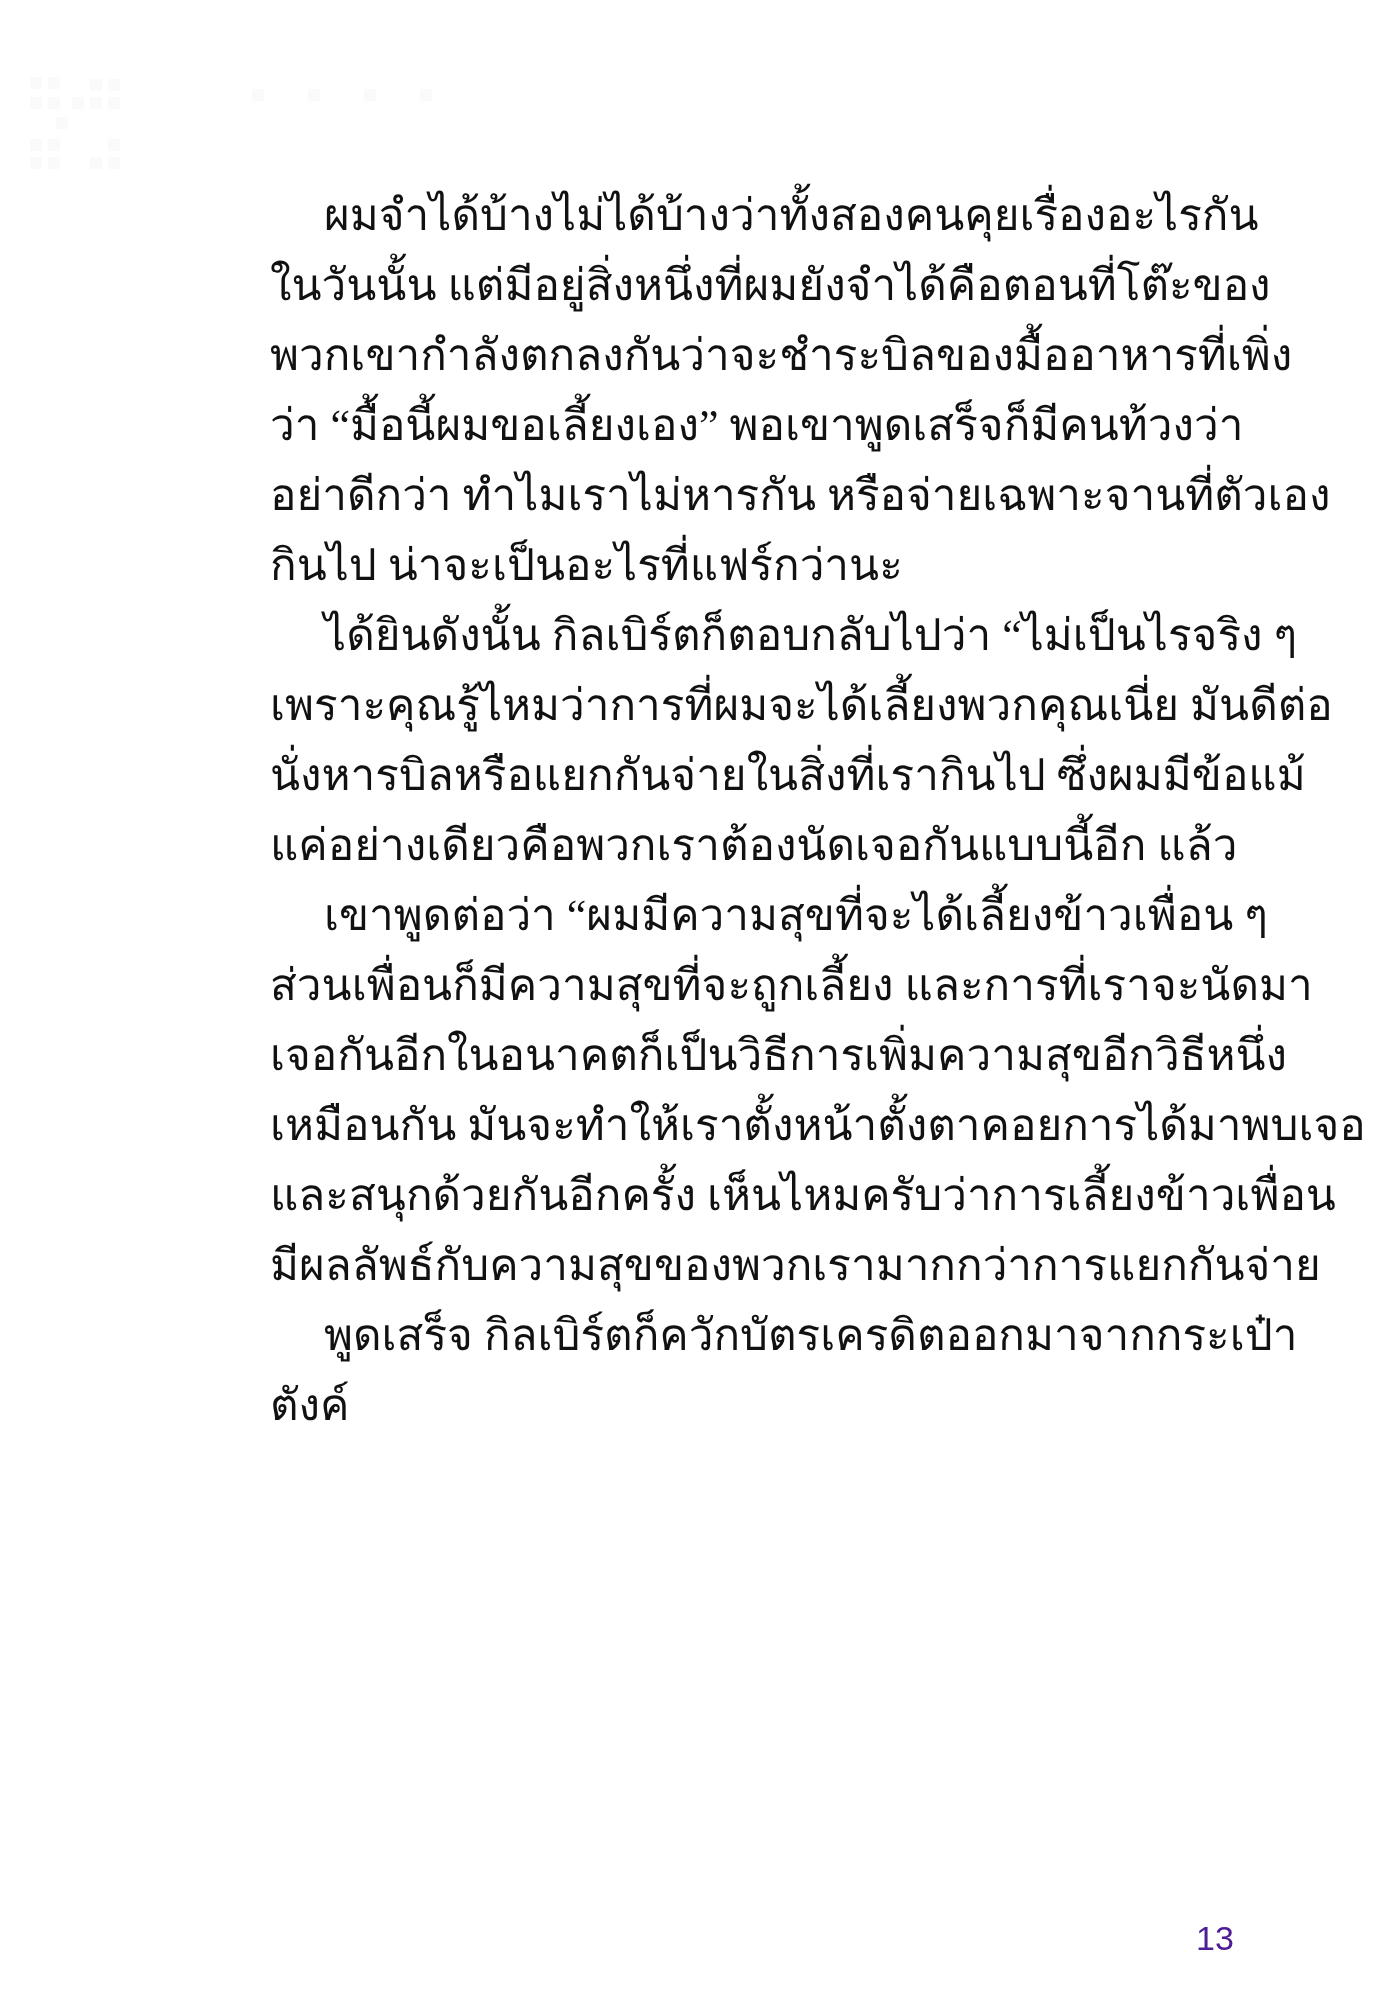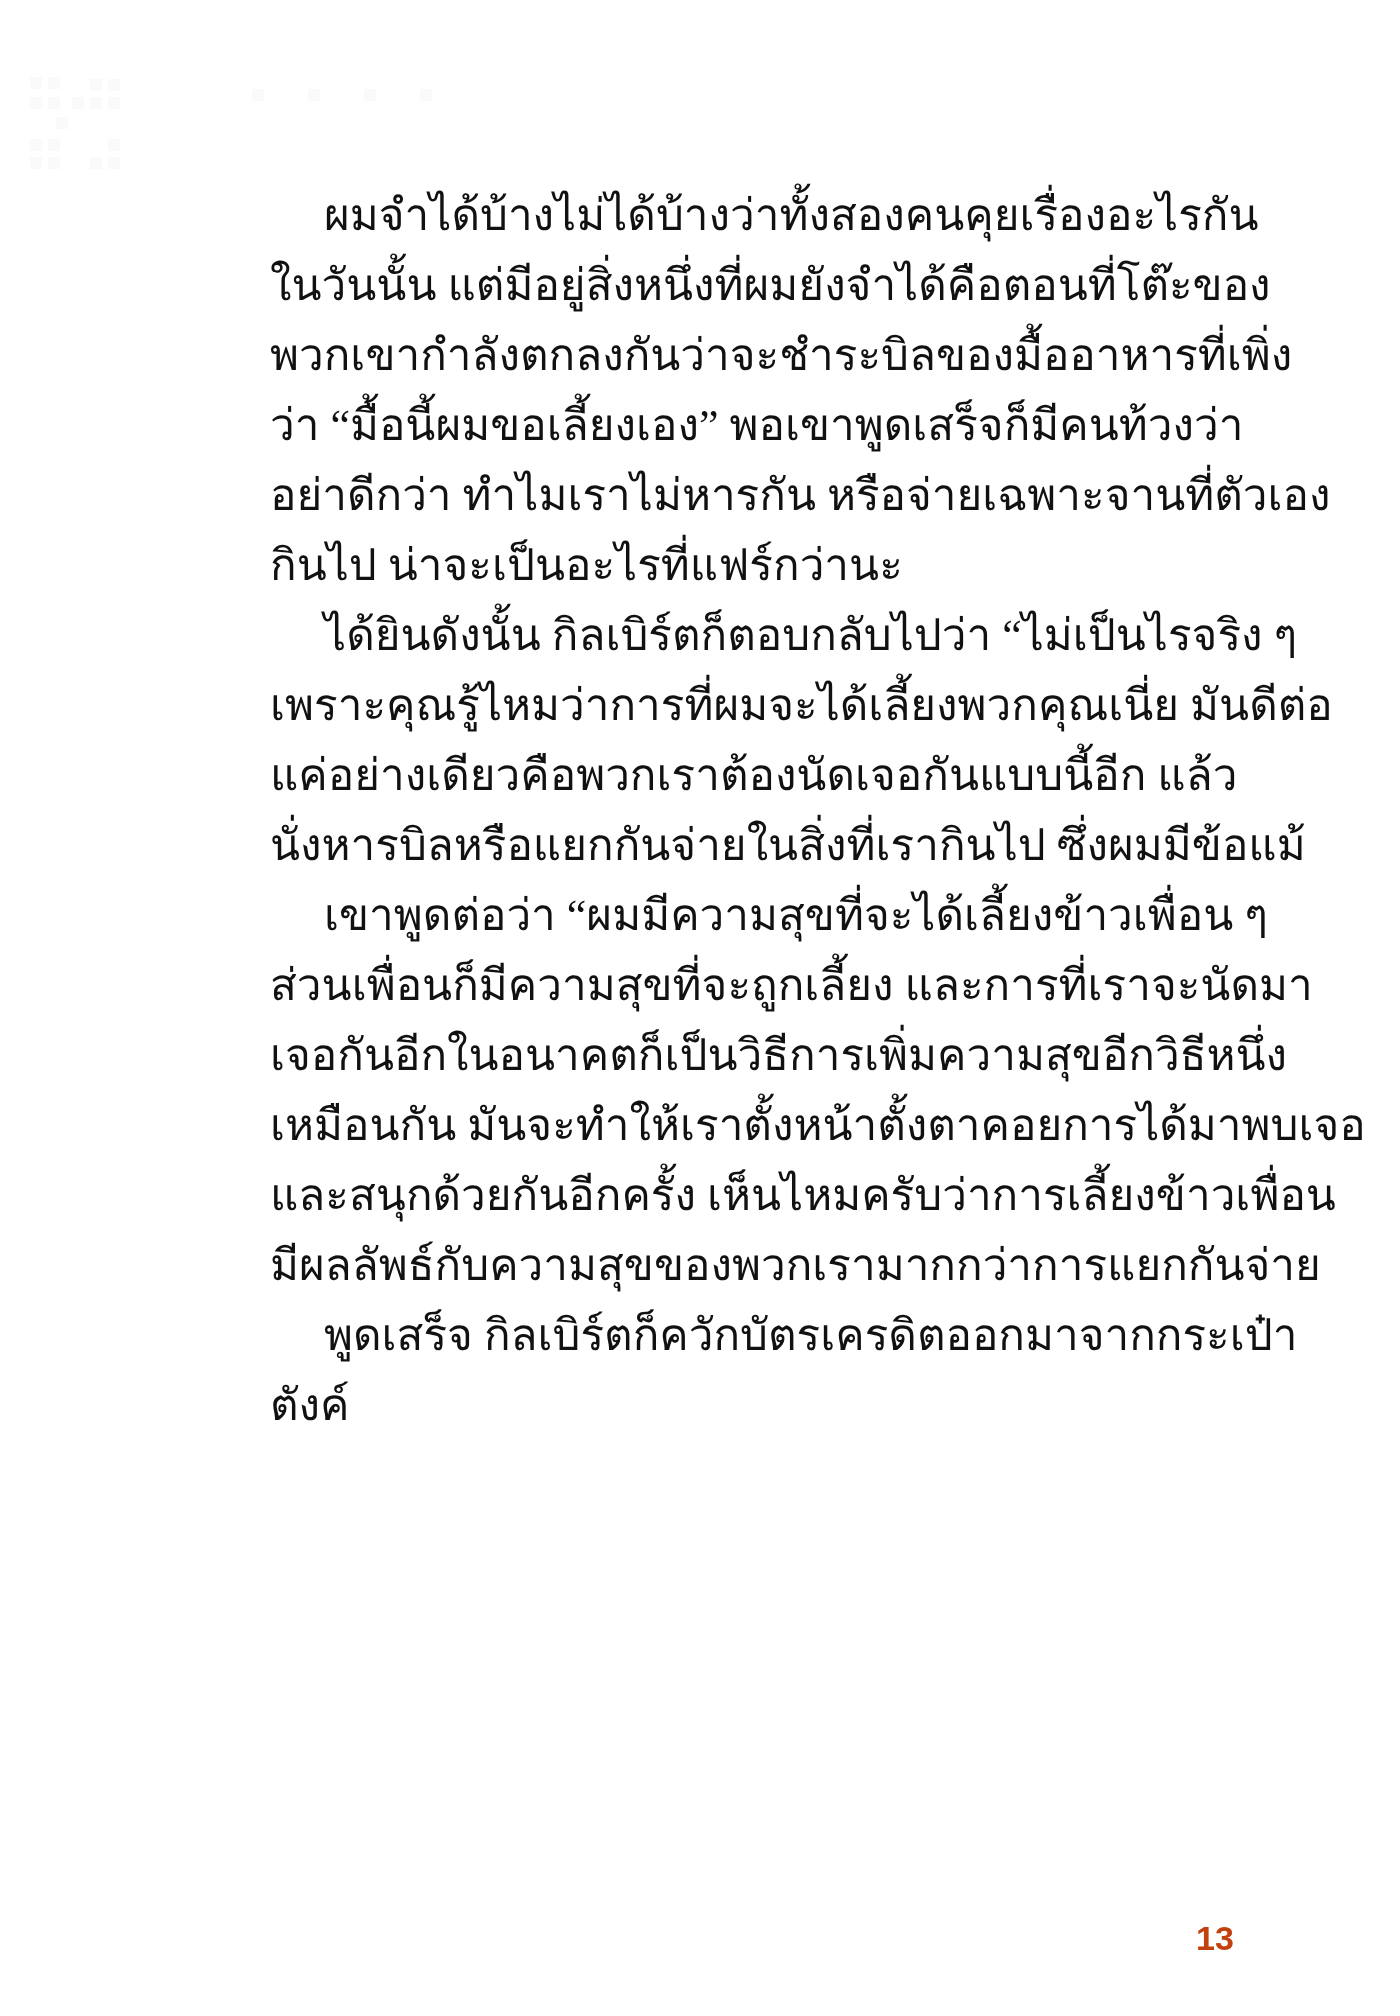--- a/index.html
+++ b/index.html
@@ -50,22 +50,21 @@
   }
   .line.indent {
     padding-left: 54px;
   }
   .page-number {
     position: absolute;
     left: 1196px;
     top: 1874px;
     font-family: "Liberation Sans", sans-serif;
     font-size: 34px;
-    color: #c2410c;
-    font-weight: bold;
+    color: #4c1d95;
   }
 </style>
 </head>
 <body>
 
 <div class="book-page">
 
   <div class="scan-artifacts">
     <div class="dot" style="left:2px;  top:4px;"></div>
     <div class="dot" style="left:20px; top:4px;"></div>
@@ -92,22 +91,22 @@
 
   <div class="text-block" id="text-block">
       <div class="line indent">ผมจำได้บ้างไม่ได้บ้างว่าทั้งสองคนคุยเรื่องอะไรกัน</div>
       <div class="line">ในวันนั้น แต่มีอยู่สิ่งหนึ่งที่ผมยังจำได้คือตอนที่โต๊ะของ</div>
       <div class="line">พวกเขากำลังตกลงกันว่าจะชำระบิลของมื้ออาหารที่เพิ่ง</div>
       <div class="line">ว่า “มื้อนี้ผมขอเลี้ยงเอง” พอเขาพูดเสร็จก็มีคนท้วงว่า</div>
       <div class="line">อย่าดีกว่า ทำไมเราไม่หารกัน หรือจ่ายเฉพาะจานที่ตัวเอง</div>
       <div class="line">กินไป น่าจะเป็นอะไรที่แฟร์กว่านะ</div>
       <div class="line indent">ได้ยินดังนั้น กิลเบิร์ตก็ตอบกลับไปว่า “ไม่เป็นไรจริง ๆ</div>
       <div class="line">เพราะคุณรู้ไหมว่าการที่ผมจะได้เลี้ยงพวกคุณเนี่ย มันดีต่อ</div>
+      <div class="line">นั่งหารบิลหรือแยกกันจ่ายในสิ่งที่เรากินไป ซึ่งผมมีข้อแม้</div>
       <div class="line">แค่อย่างเดียวคือพวกเราต้องนัดเจอกันแบบนี้อีก แล้ว</div>
-      <div class="line">นั่งหารบิลหรือแยกกันจ่ายในสิ่งที่เรากินไป ซึ่งผมมีข้อแม้</div>
       <div class="line indent">เขาพูดต่อว่า “ผมมีความสุขที่จะได้เลี้ยงข้าวเพื่อน ๆ</div>
       <div class="line">ส่วนเพื่อนก็มีความสุขที่จะถูกเลี้ยง และการที่เราจะนัดมา</div>
       <div class="line">เจอกันอีกในอนาคตก็เป็นวิธีการเพิ่มความสุขอีกวิธีหนึ่ง</div>
       <div class="line">เหมือนกัน มันจะทำให้เราตั้งหน้าตั้งตาคอยการได้มาพบเจอ</div>
       <div class="line">และสนุกด้วยกันอีกครั้ง เห็นไหมครับว่าการเลี้ยงข้าวเพื่อน</div>
       <div class="line">มีผลลัพธ์กับความสุขของพวกเรามากกว่าการแยกกันจ่าย</div>
       <div class="line indent">พูดเสร็จ กิลเบิร์ตก็ควักบัตรเครดิตออกมาจากกระเป๋า</div>
       <div class="line">ตังค์</div>
     </div>
 

